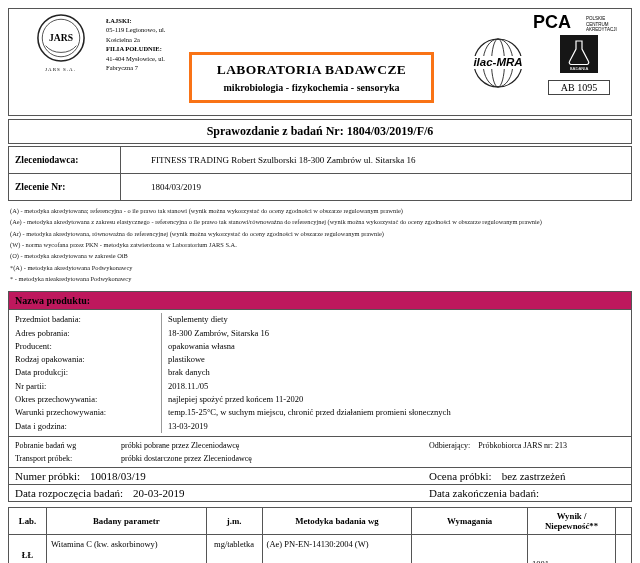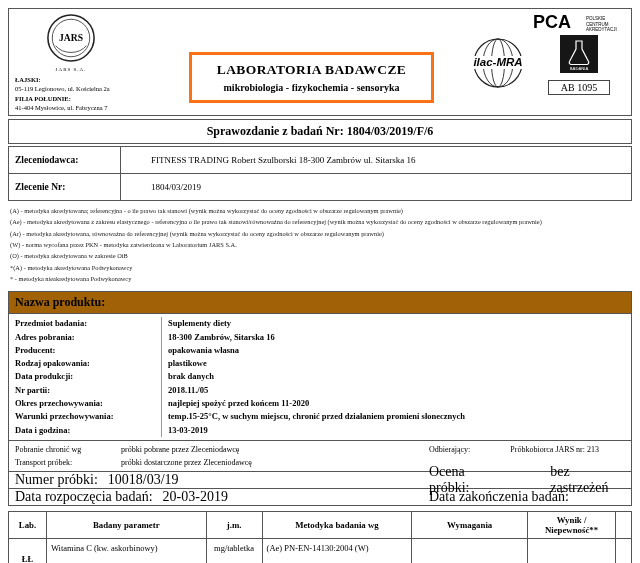--- a/index.html
+++ b/index.html
@@ -7,21 +7,21 @@
   body {
     width:640px; height:563px;
     font-family:"Liberation Serif", serif;
     color:#000;
     overflow:hidden;
   }
   .page { width:640px; height:563px; padding:8px; background:#fff; overflow:hidden; }
 
   
   .top-box { border:1px solid #555; height:108px; display:flex; padding:4px 6px; }
-  .top-left { width:168px; display:flex; flex-direction:column; }
+  .top-left { width:168px; display:flex; flex-direction:row; }
   .jars-wrap { width:112px; text-align:center; }
   .jars-sub { font-size:5px; letter-spacing:1px; }
   .addresses { font-size:6.5px; line-height:1.45; margin-top:3px; }
   .addr-bold { font-weight:bold; }
 
   .top-center { flex:1; display:flex; align-items:flex-end; justify-content:center; padding:0 6px 8px; }
   .center-box { border:3px solid #f97316; text-align:center; padding:7px 10px; width:100%; max-width:296px; }
   .lab-title { font-size:13.5px; font-weight:bold; letter-spacing:.4px; }
   .lab-sub { font-size:10px; font-weight:bold; margin-top:4px; }
 
@@ -42,38 +42,38 @@
   .order-table td { border:1px solid #555; vertical-align:middle; }
   .ot-label { width:112px; font-weight:bold; font-size:9.5px; padding:8px 6px; }
   .ot-value { font-size:9px; padding:8px 6px 8px 30px; }
 
   
   .footnotes { padding:6px 2px 5px; }
   .fn { font-size:6.4px; line-height:1.3; margin-bottom:3px; color:#1a1a1a; }
 
   
   .mid-box { border:1px solid #555; }
-  .product-header { display:flex; background:#a16207; border-bottom:1px solid #555; font-weight:bold; font-size:12px; }
+  .product-header { display:flex; background:#be185d; border-bottom:1px solid #555; font-weight:bold; font-size:10px; }
   .ph-label { width:152px; padding:3px 6px; }
   .ph-value { flex:1; padding:3px 6px 3px 60px; }
   .product-body { display:flex; padding:3px 0; }
   .pb-labels { width:152px; }
   .pb-values { flex:1; border-left:1px solid #999; }
-  .pb-labels div, .pb-values div { font-size:8.5px; line-height:13.3px; padding:0 6px; white-space:nowrap;font-weight:bold; }
+  .pb-labels div, .pb-values div { font-size:8.5px; line-height:13.3px; padding:0 6px; white-space:nowrap; }
 
   .sampling-a { border-top:1px solid #555; padding:2px 0; }
   .s-row { display:flex; font-size:8px; line-height:13px; }
   .s-left { width:420px; display:flex; }
-  .s-right { flex:1; display:flex;gap:32px; }
+  .s-right { flex:1; display:flex; }
   .sa-label { width:112px; padding-left:6px; flex:none; }
   .sr-label { margin-right:8px; }
   .pad-l { padding-left:6px; }
   .gap-r { margin-right:10px; }
 
-  .sampling-line { border-top:1px solid #555; display:flex; font-size:14px; height:17px; align-items:center; }
+  .sampling-line { border-top:1px solid #555; display:flex; font-size:11px; height:17px; align-items:center; }
 
   
   .results-table { width:100%; border-collapse:collapse; margin-top:5px; }
   .results-table th, .results-table td { border:1px solid #555; }
   .results-table th { font-size:8.8px; font-weight:bold; padding:3px 2px; text-align:center; }
   .rt-row td { height:42px; vertical-align:top; font-size:8.5px; padding:4px; }
   td.rt-lab { text-align:center; vertical-align:middle; font-weight:bold; }
   td.rt-unit { text-align:center; }
   td.rt-result { vertical-align:bottom; padding-bottom:7px; }
 </style>
@@ -189,21 +189,21 @@
         <div>2018.11./05</div>
         <div>najlepiej spożyć przed końcem 11-2020</div>
         <div>temp.15-25°C, w suchym miejscu, chronić przed działaniem promieni słonecznych</div>
         <div>13-03-2019</div>
       </div>
     </div>
 
     <div class="sampling-a">
       <div class="s-row">
         <div class="s-left">
-          <span class="sa-label">Pobranie chronić wg</span>
+          <span class="sa-label">Pobranie badań wg</span>
           <span>próbki pobrane przez Zleceniodawcę</span>
         </div>
         <div class="s-right">
           <span class="sr-label">Odbierający:</span>
           <span>Próbkobiorca JARS nr: 213</span>
         </div>
       </div>
       <div class="s-row">
         <div class="s-left">
           <span class="sa-label">Transport próbek:</span>

